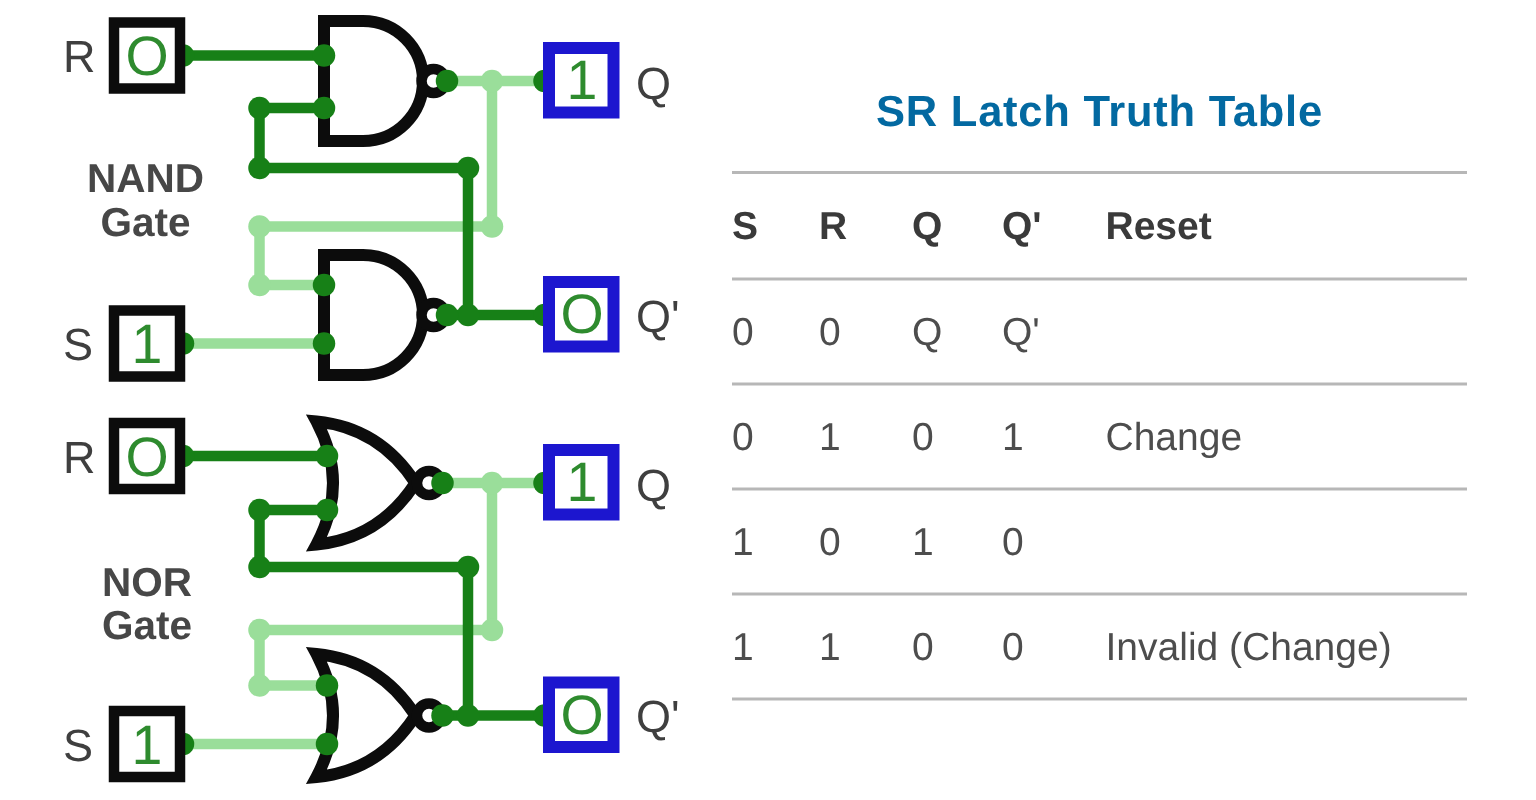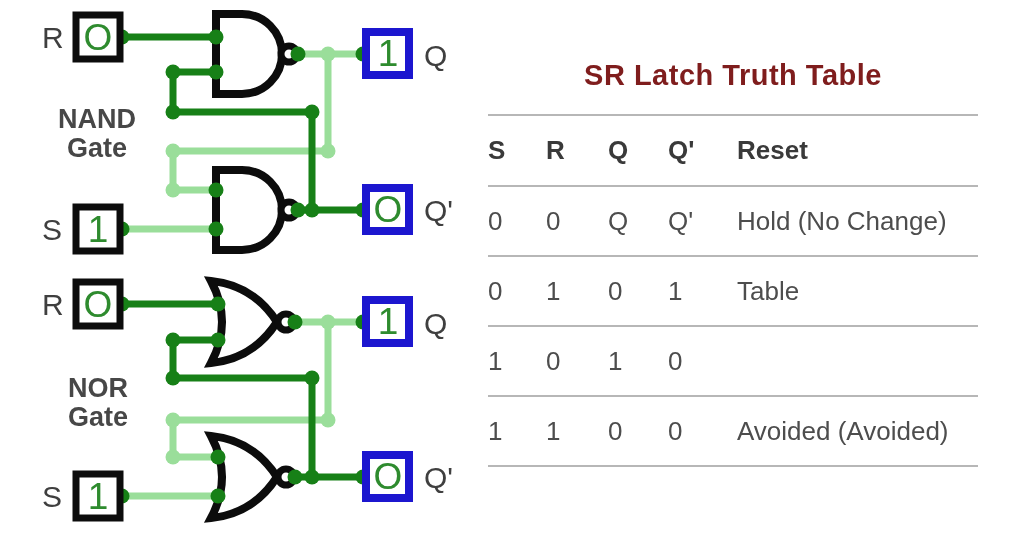--- a/index.html
+++ b/index.html
@@ -4,21 +4,21 @@
 <style>
   html,body{margin:0;padding:0;background:#ffffff;}
   body{width:1024px;height:533px;position:relative;overflow:hidden;
        font-family:"Liberation Sans",sans-serif;}
   .diagram{position:absolute;left:0;top:0;width:460px;height:533px;}
   svg text{font-family:"Liberation Sans",sans-serif;}
   .io-label{font-size:30px;fill:#3f3f3f;}
   .gate-name{font-size:27px;font-weight:bold;fill:#474747;}
   .box-val{font-size:37px;font-family:"DejaVu Sans Mono",monospace;}
   .right-panel{position:absolute;left:488px;top:0;width:490px;}
-  .table-title{margin-top:57px;font-size:29px;font-weight:bold;color:#7f1d1d;
+  .table-title{margin-top:57px;font-size:29px;font-weight:bold;color:#0369a1;
                text-align:center;line-height:36px;letter-spacing:.5px;}
   .truth-table{margin-top:21px;}
   .t-row{display:grid;grid-template-columns:58px 62px 60px 69px 1fr;
          align-items:center;height:70px;border-bottom:2px solid #b7b7b7;
          font-size:26px;color:#4d4d4d;box-sizing:border-box;}
   .t-row.header{height:73px;border-top:2px solid #b7b7b7;font-weight:bold;color:#3a3a3a;}
   .t-cell{white-space:nowrap;}
 </style>
 </head>
 <body>
@@ -180,36 +180,35 @@
       <div class="t-cell">R</div>
       <div class="t-cell">Q</div>
       <div class="t-cell">Q'</div>
       <div class="t-cell">Reset</div>
     </div>
     <div class="t-row">
       <div class="t-cell">0</div>
       <div class="t-cell">0</div>
       <div class="t-cell">Q</div>
       <div class="t-cell">Q'</div>
-      <div class="t-cell">Hold (No Change)</div>
-    </div>
-    <div class="t-row">
-      <div class="t-cell">0</div>
-      <div class="t-cell">1</div>
-      <div class="t-cell">0</div>
-      <div class="t-cell">1</div>
-      <div class="t-cell">Table</div>
-    </div>
-    <div class="t-row">
-      <div class="t-cell">1</div>
-      <div class="t-cell">0</div>
-      <div class="t-cell">1</div>
-      <div class="t-cell">0</div>
-    </div>
-    <div class="t-row">
-      <div class="t-cell">1</div>
-      <div class="t-cell">1</div>
-      <div class="t-cell">0</div>
-      <div class="t-cell">0</div>
-      <div class="t-cell">Avoided (Avoided)</div>
+    </div>
+    <div class="t-row">
+      <div class="t-cell">0</div>
+      <div class="t-cell">1</div>
+      <div class="t-cell">0</div>
+      <div class="t-cell">1</div>
+      <div class="t-cell">Change</div>
+    </div>
+    <div class="t-row">
+      <div class="t-cell">1</div>
+      <div class="t-cell">0</div>
+      <div class="t-cell">1</div>
+      <div class="t-cell">0</div>
+    </div>
+    <div class="t-row">
+      <div class="t-cell">1</div>
+      <div class="t-cell">1</div>
+      <div class="t-cell">0</div>
+      <div class="t-cell">0</div>
+      <div class="t-cell">Invalid (Change)</div>
     </div>
   </div>
 </div>
 
 </body></html>

